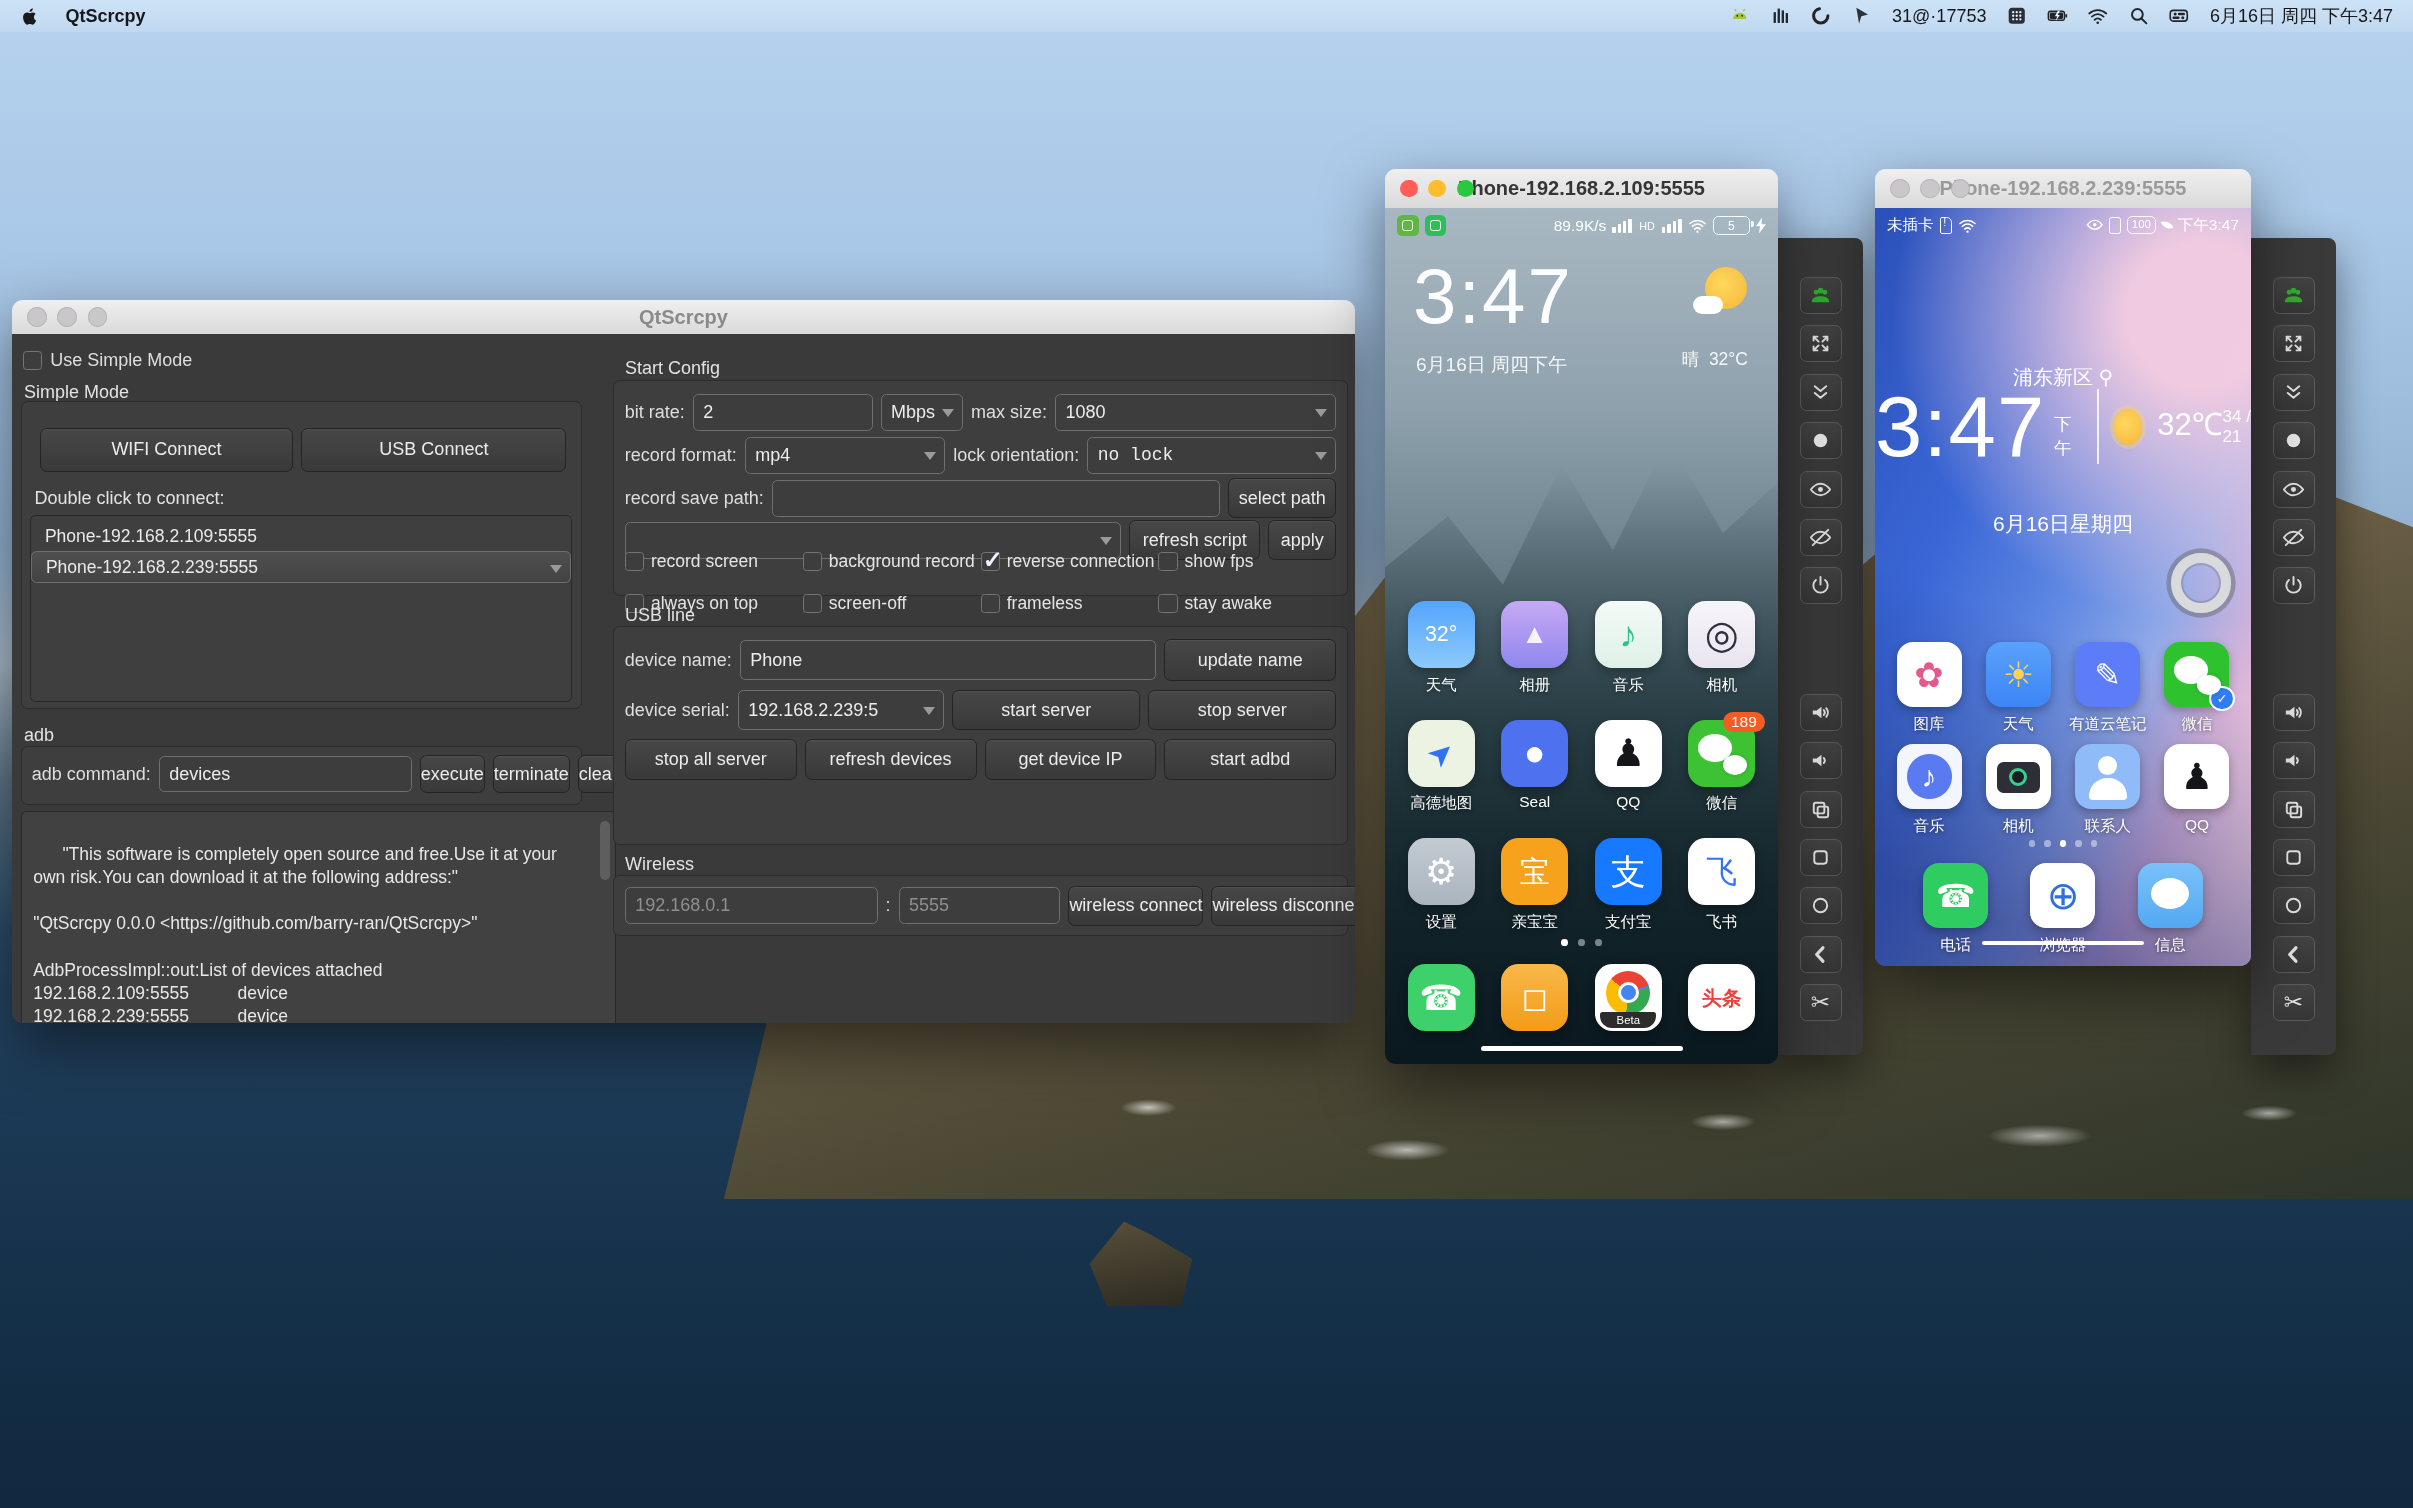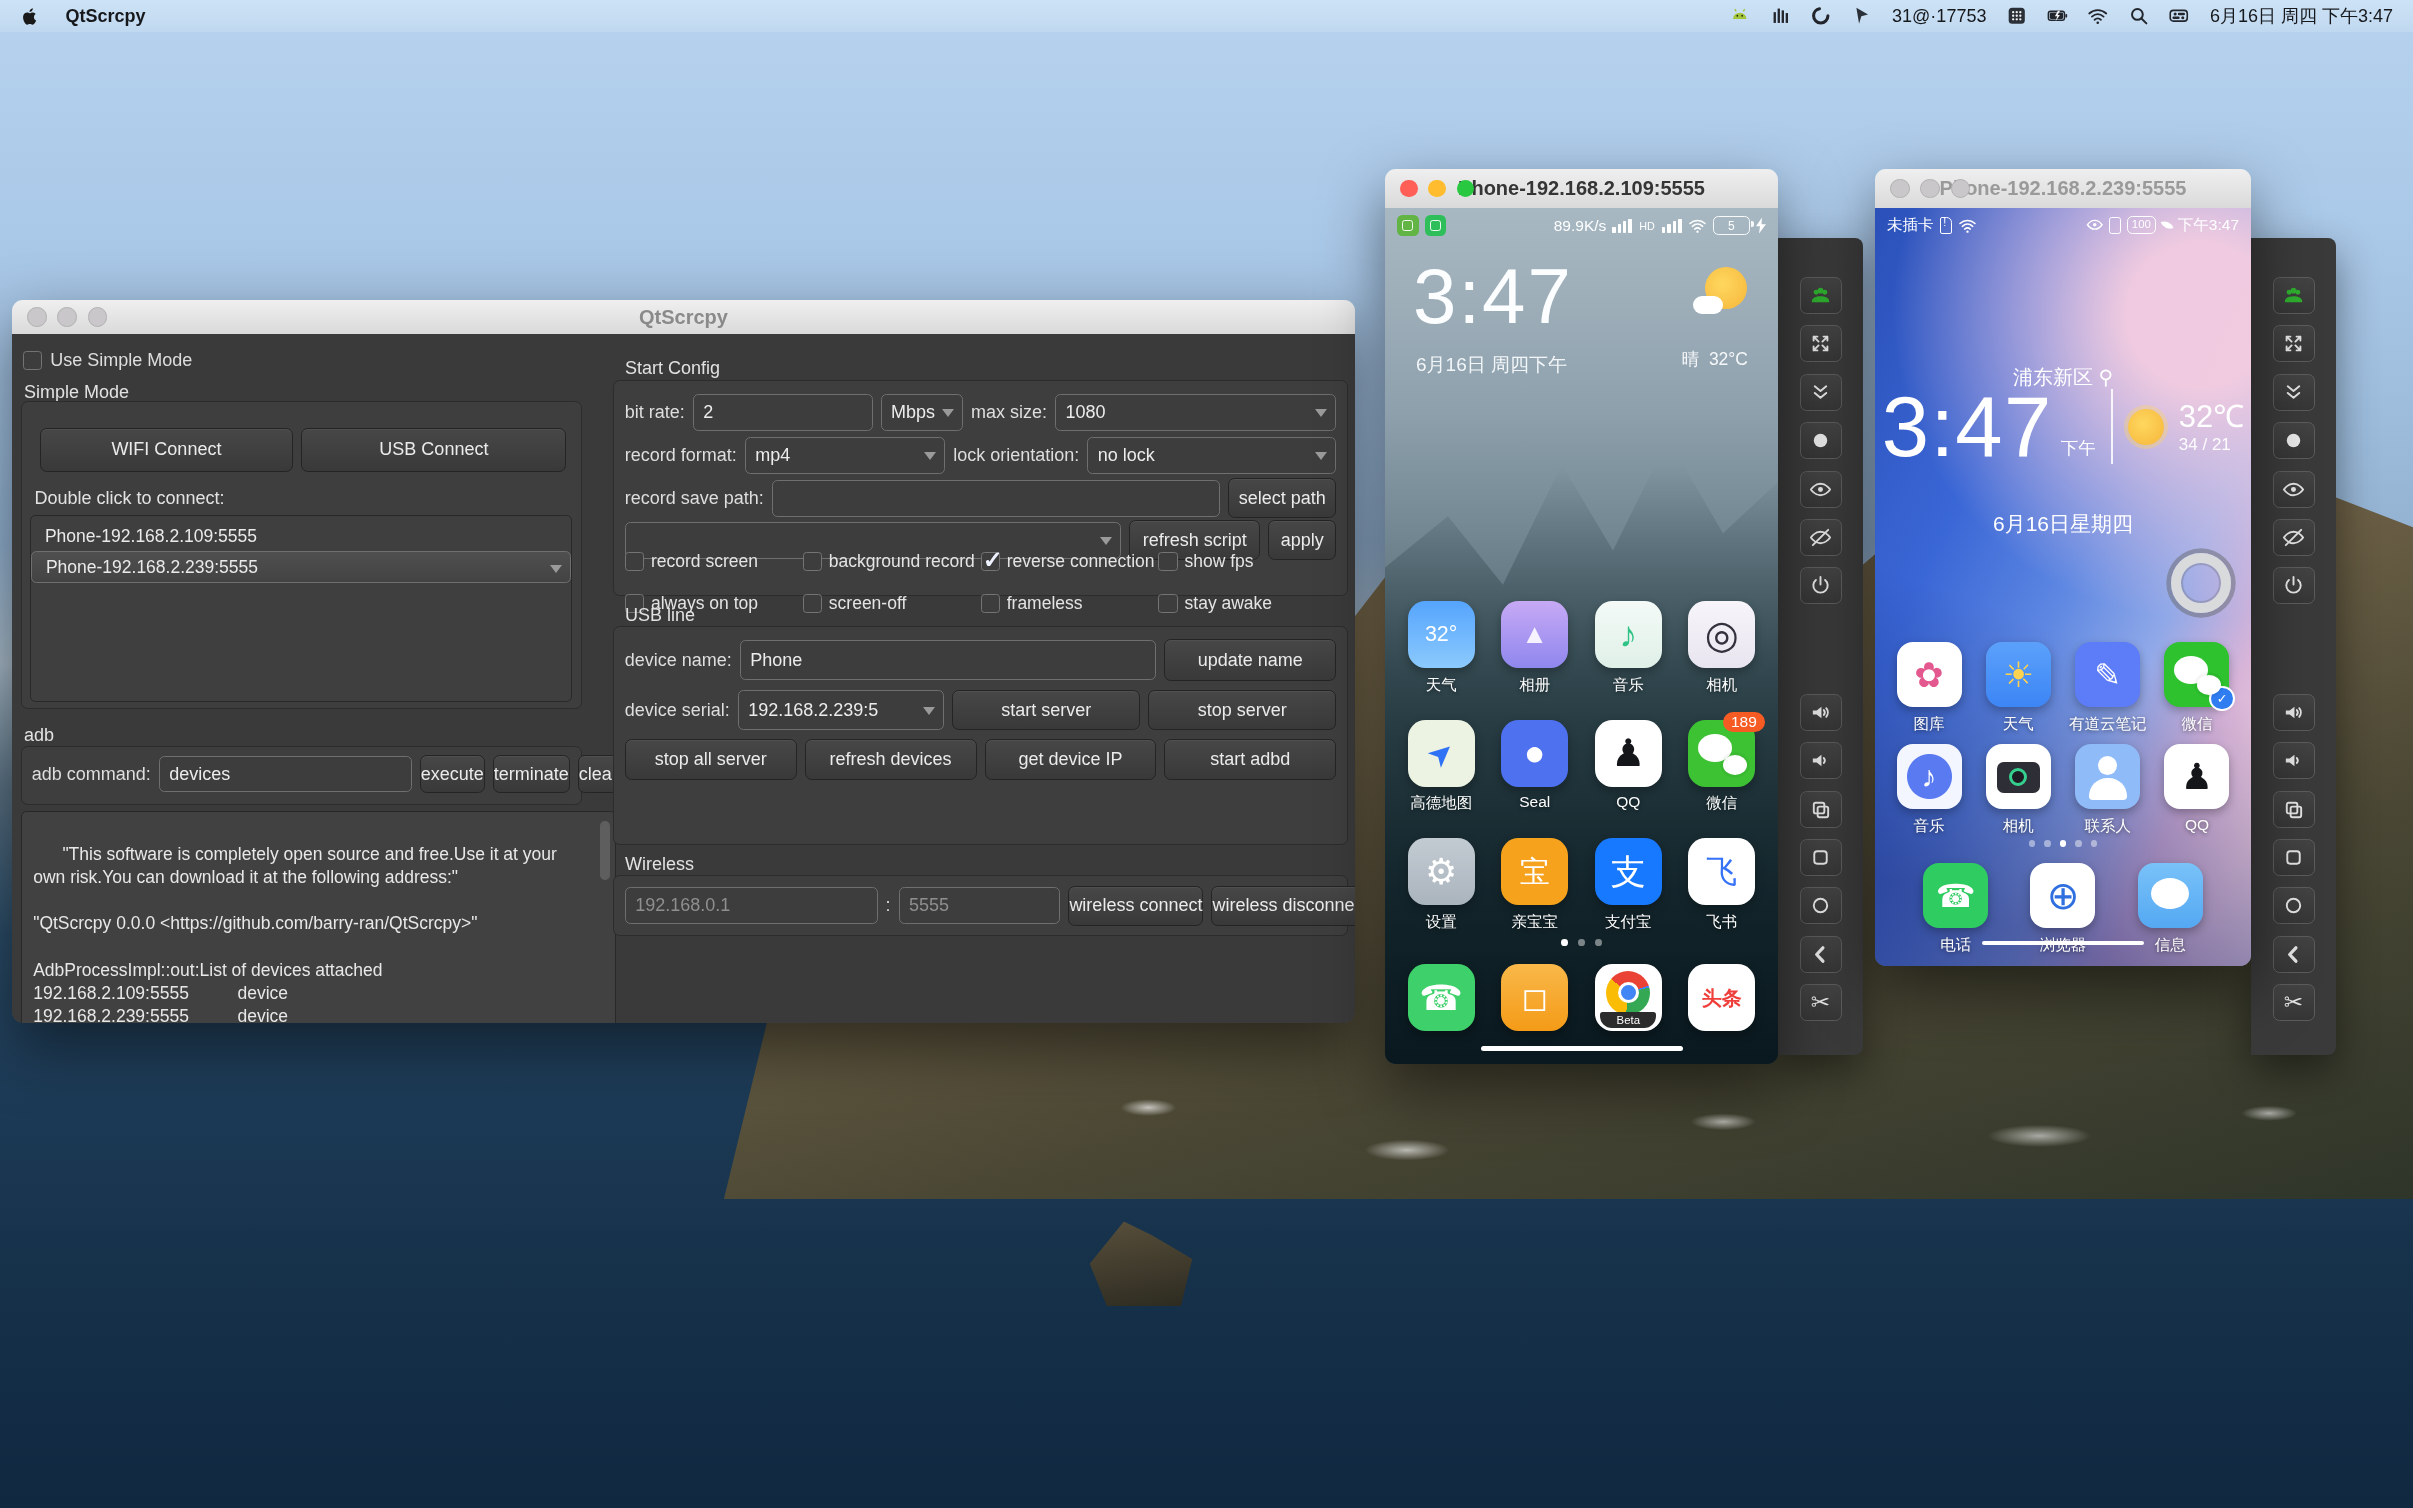--- a/index.html
+++ b/index.html
@@ -140,21 +140,21 @@
   .dot.on{background:#fff;}
   .hbar{position:absolute;left:50%;transform:translateX(-50%);background:#fff;border-radius:2.7px;z-index:2;}
   
   .p2-loc{position:absolute;left:0;right:0;top:156px;text-align:center;font-size:20px;color:#fff;z-index:2;}
   .p2-clockrow{position:absolute;left:0;right:0;top:176px;display:flex;align-items:center;justify-content:center;gap:15px;color:#fff;z-index:2;}
   .p2-big{font-size:85px;font-weight:200;letter-spacing:1.3px;line-height:1;}
   .p2-ampm{font-size:17.5px;align-self:flex-end;margin:0 0 9.4px -6.7px;}
   .p2-div{width:2px;height:75px;background:rgba(255,255,255,.85);}
   .sun2{width:36px;height:36px;border-radius:50%;background:radial-gradient(circle at 42% 40%,#ffd75e,#f5b63a);
     box-shadow:0 0 0 4px rgba(255,214,94,.35);}
-  .p2-temps{display:flex;flex-direction:column;line-height:1.15;}
+  .p2-temps{display:flex;flex-direction:row;line-height:1.15;}
   .p2-temp{font-size:31px;}
   .p2-hilo{font-size:17px;opacity:.95;}
   .p2-date{position:absolute;left:0;right:0;top:302px;text-align:center;font-size:21px;color:#fff;z-index:2;}
   .ring{position:absolute;right:20px;top:345px;width:40px;height:40px;border-radius:50%;
     border:10px solid #d9dadc;box-shadow:0 0 0 4.7px rgba(110,112,120,.55), inset 0 0 0 2px rgba(110,112,120,.35);z-index:2;}
   .sb-pill{border:1.3px solid #fff;border-radius:5.4px;padding:0.7px 4px;font-size:11.4px;line-height:1.2;}
   .vib{width:9.4px;height:15px;border:1.3px solid #fff;border-radius:2.7px;}
   .leaf{width:10px;height:10px;background:#fff;border-radius:0 10.8px 0 10.8px;transform:rotate(-20deg);}
   .simcard{width:10.8px;height:15px;border:1.3px solid #fff;border-radius:2px 5.4px 2px 2px;position:relative;}
   .simcard::after{content:"!";position:absolute;left:2.7px;top:-1.3px;font-size:10.8px;color:#fff;}
@@ -327,21 +327,21 @@
         <div class="sel" style="flex:1;height:35px;">
             <span>1080</span>
           </div>
       </div>
       <div class="row" style="left:10.8px;top:55px;right:10.8px;height:38px;">
         <span class="rlabel">record format:</span>
         <div class="sel" style="width:162px;height:35px;">
             <span>mp4</span>
           </div>
         <span class="rlabel">lock orientation:</span>
-        <div class="sel" style="flex:1;height:35px;">
+        <div class="sel" style="flex:1;height:35px;font-family:Liberation Mono, monospace;">
             <span>no lock</span>
           </div>
       </div>
       <div class="row" style="left:10.8px;top:98px;right:10.8px;height:38px;">
         <span class="rlabel">record save path:</span>
         <input class="input" style="flex: 1 1 0%; height: 35px;">
         <div class="btn" style="width:106px;height:38px;">select path</div>
       </div>
       <div class="row" style="left:10.8px;top:140px;right:10.8px;height:38px;">
         <div class="sel" style="flex:1;height:35px;">

